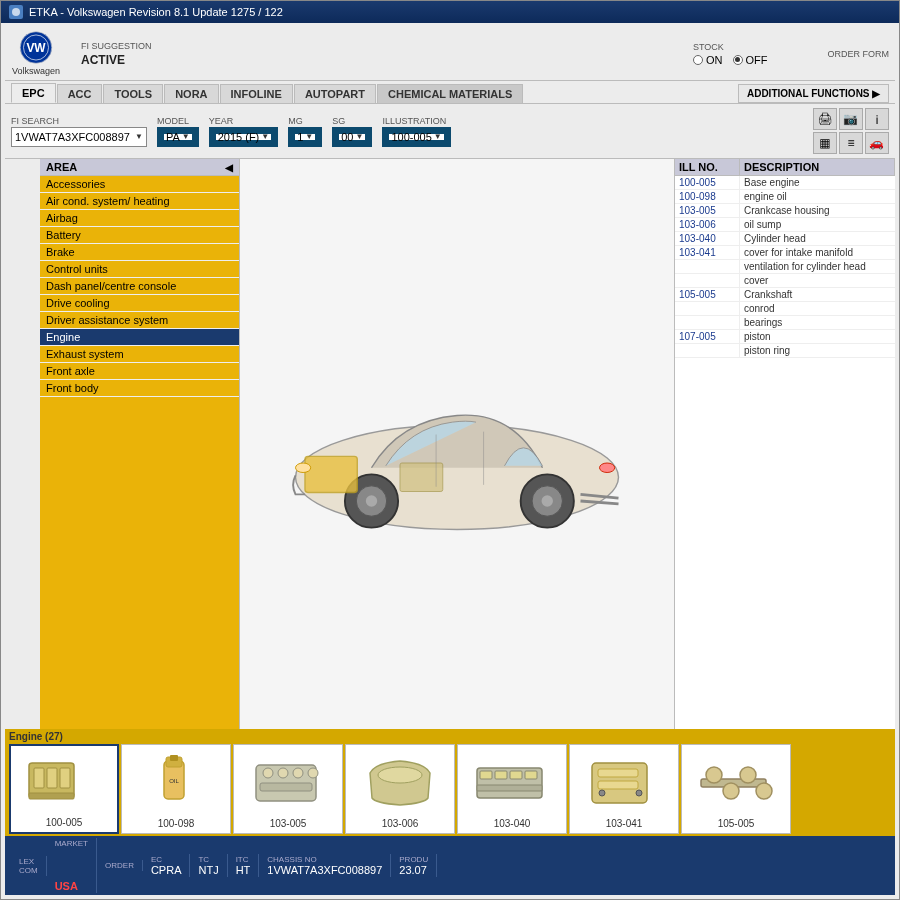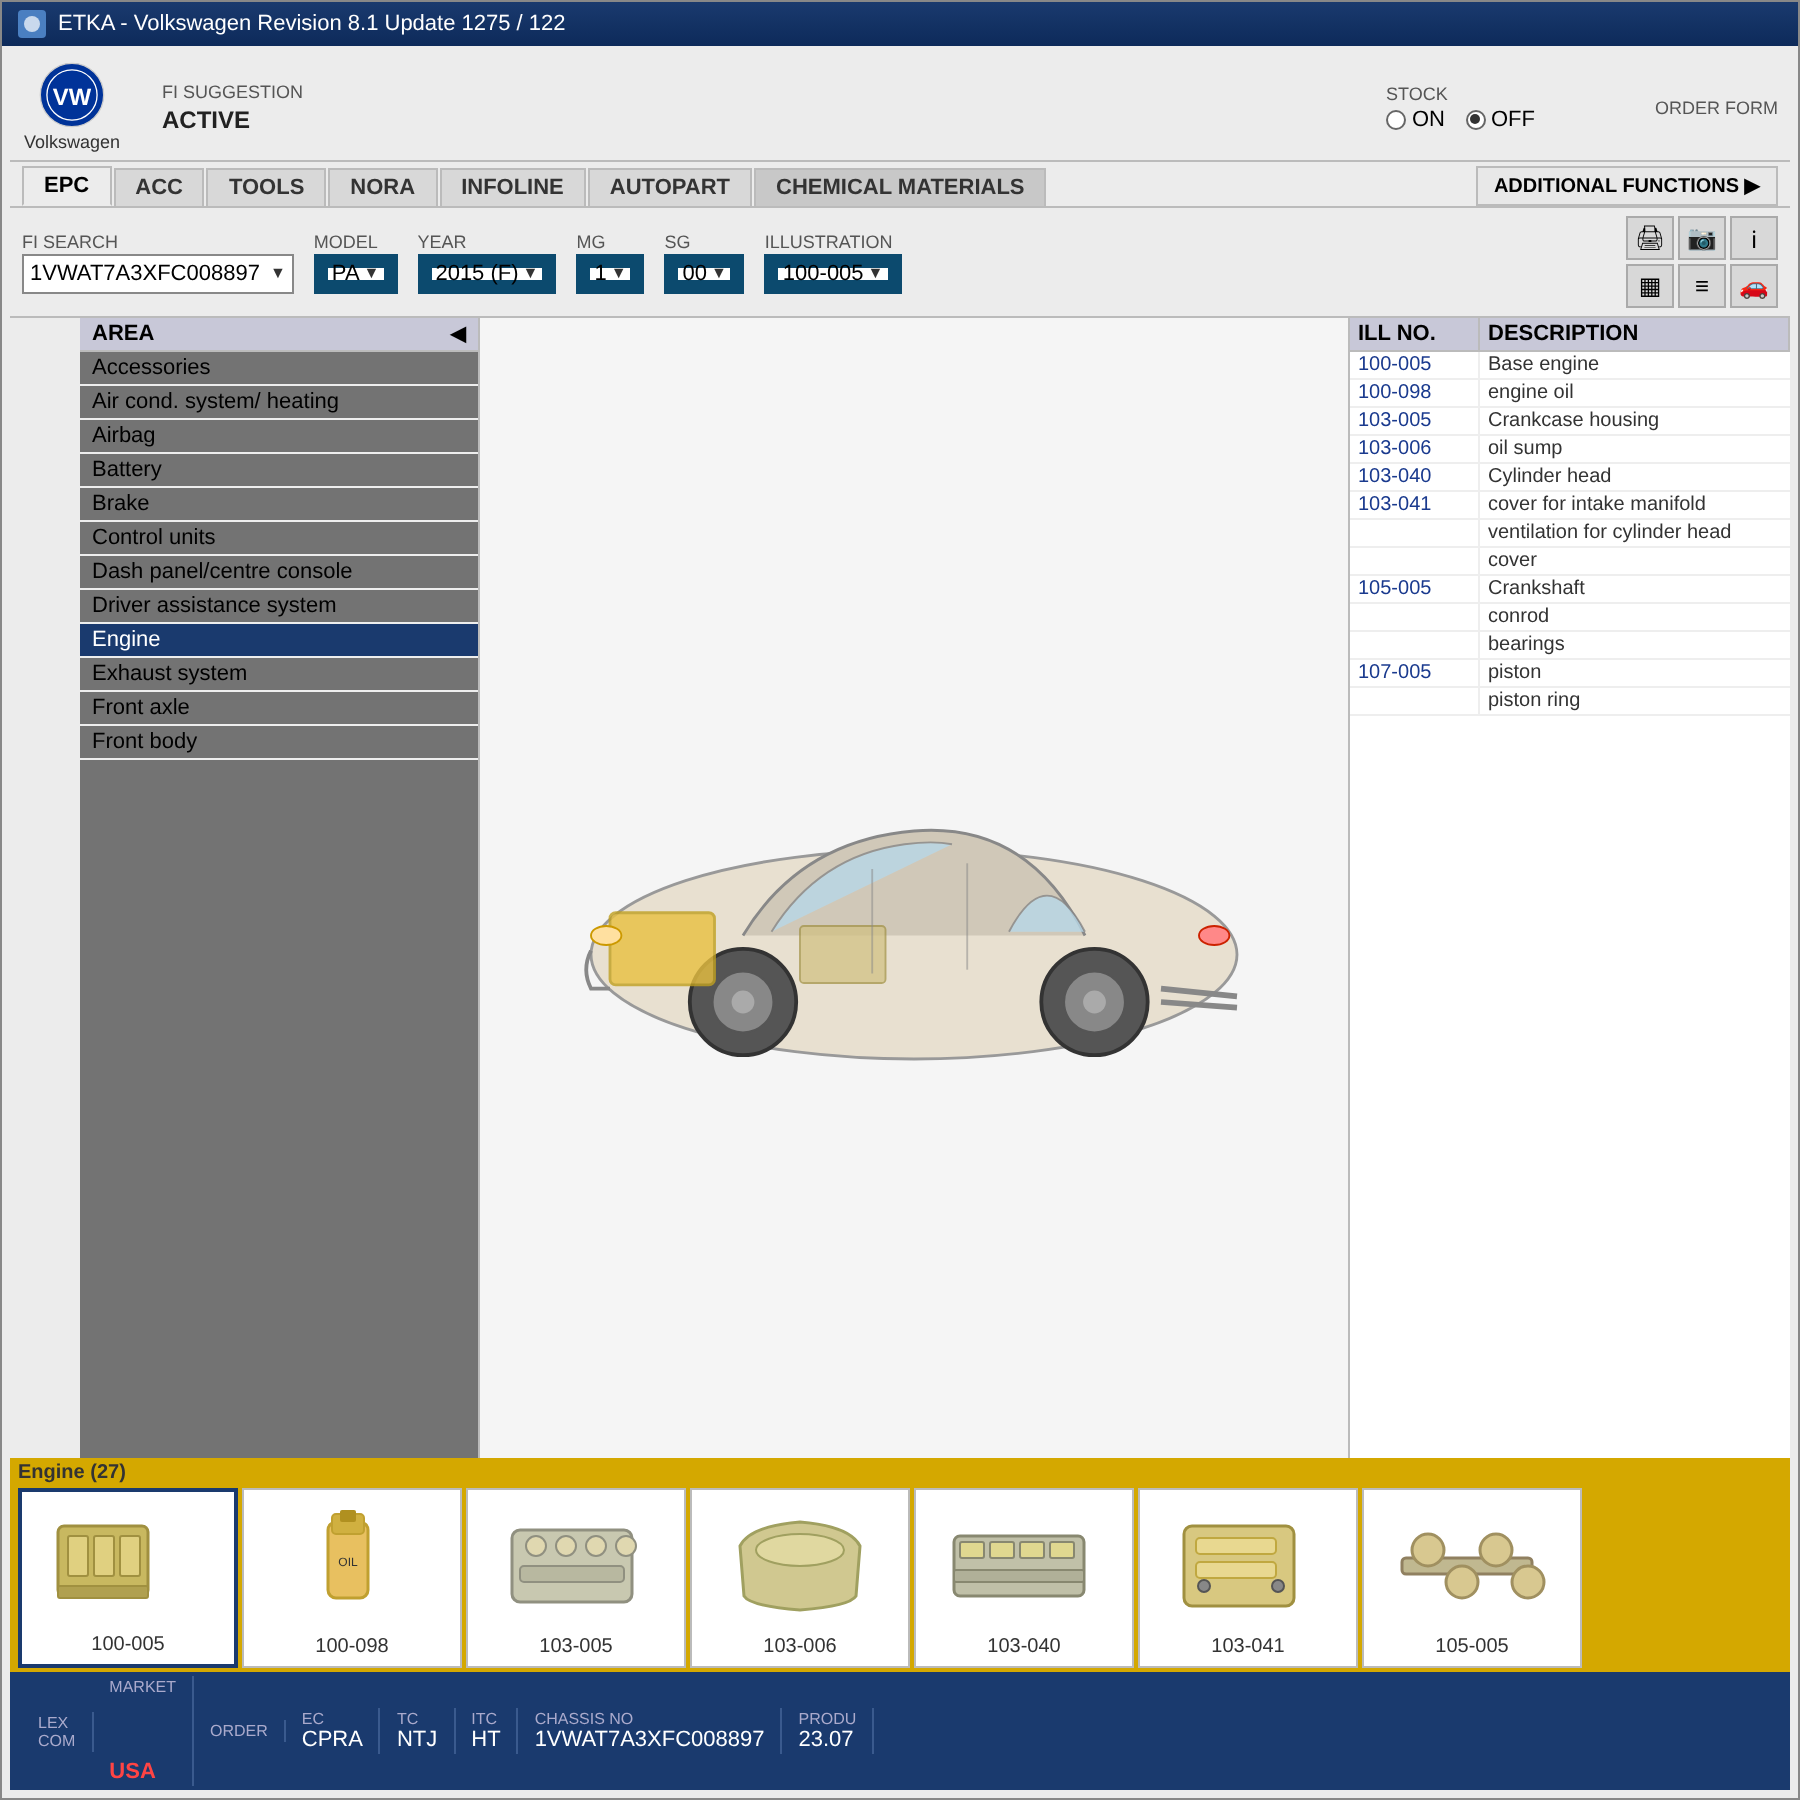--- a/index.html
+++ b/index.html
@@ -42,21 +42,21 @@
     .field-input select, .field-input input { border: none; background: transparent; font-size: 11px; outline: none; width: 100%; }
     .field-dropdown { display: flex; align-items: center; border: 7px solid #0c4a6e; background: white; padding: 1px 2px; font-size: 11px; height: 20px; gap: 2px; }
     .dropdown-arrow { font-size: 8px; color: #333; }
 
     .content-area { flex: 1; display: flex; flex-direction: column; overflow: hidden; }
 
     .middle-section { flex: 1; display: flex; overflow: hidden; padding-left: 35px; }
 
     .left-panel { width: 200px; display: flex; flex-direction: column; border-right: 1px solid #bbb; }
     .area-header { background: #c8c8d8; padding: 2px 6px; font-size: 11px; font-weight: bold; border-bottom: 1px solid #bbb; display: flex; align-items: center; justify-content: space-between; }
-    .area-list { flex: 1; overflow-y: auto; background: #737373; }
+    .area-list { flex: 1; overflow-y: auto; background: #eab308; }
     .area-item { padding: 2px 6px; font-size: 11px; cursor: pointer; border-bottom: 1px solid #eee; }
     .area-item.selected { background: #1a3a6e; color: white; }
 
     .diagram-panel { flex: 1; display: flex; align-items: center; justify-content: center; background: #f5f5f5; border-right: 1px solid #bbb; position: relative; overflow: hidden; }
     .car-diagram { width: 380px; height: 200px; }
 
     .right-panel { width: 220px; display: flex; flex-direction: column; }
     .right-header { display: flex; background: #c8c8d8; border-bottom: 1px solid #bbb; }
     .right-col-header { padding: 2px 4px; font-size: 11px; font-weight: bold; border-right: 1px solid #bbb; }
     .right-col-header:first-child { width: 65px; }
@@ -208,20 +208,21 @@
             <span style="font-size:10px;">◀</span>
           </div>
           <div class="area-list">
             <div class="area-item">Accessories</div>
             <div class="area-item">Air cond. system/ heating</div>
             <div class="area-item">Airbag</div>
             <div class="area-item">Battery</div>
             <div class="area-item">Brake</div>
             <div class="area-item">Control units</div>
             <div class="area-item">Dash panel/centre console</div>
+            <div class="area-item">Drive cooling</div>
             <div class="area-item">Driver assistance system</div>
             <div class="area-item selected">Engine</div>
             <div class="area-item">Exhaust system</div>
             <div class="area-item">Front axle</div>
             <div class="area-item">Front body</div>
           </div>
         </div>
 
         <div class="diagram-panel">
 

